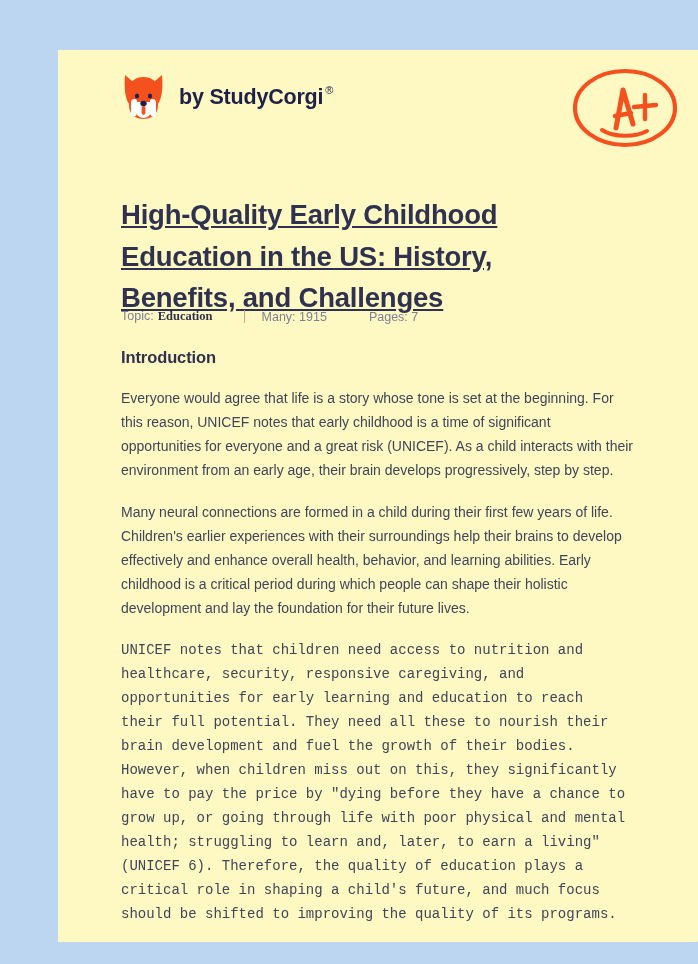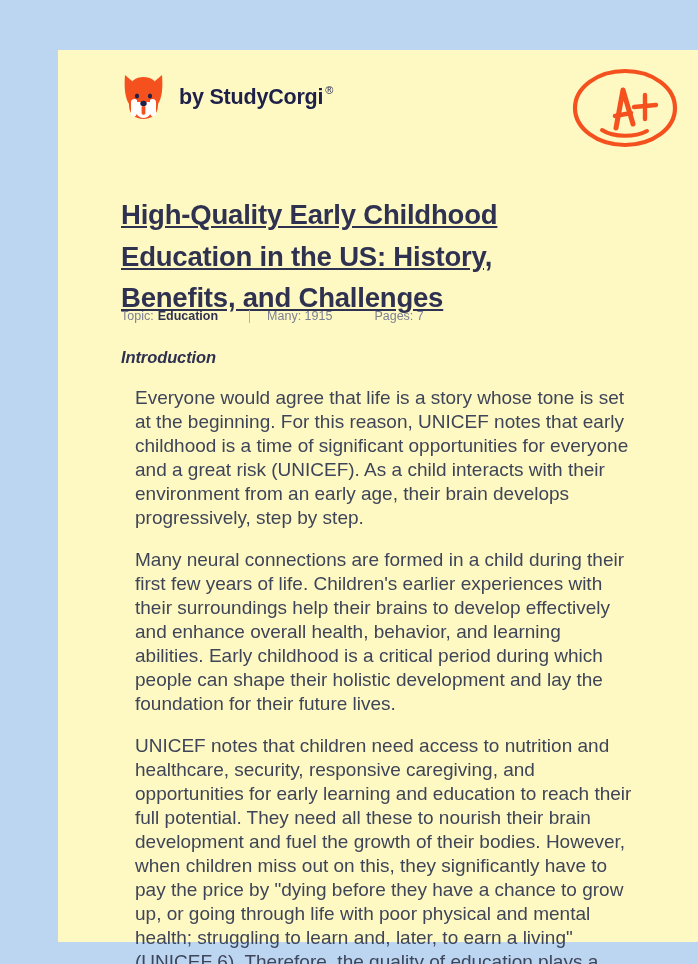--- a/index.html
+++ b/index.html
@@ -107,20 +107,21 @@
     color: #7c8093;
     display: flex;
     align-items: center;
     white-space: nowrap;
   }
   .doc-meta .label { color: #7c8093; }
   .doc-meta .value-strong {
     color: #2e3150;
     font-weight: bold;
     margin-left: 4px;
+    font-family: Liberation Serif, serif;
   }
   .doc-meta .sep {
     display: inline-block;
     width: 1px;
     height: 13px;
     background: #e8a07a;
     margin: 0 17px;
   }
   .doc-meta .pair { margin-right: 14px; }
   .doc-meta .pair:last-child { margin-right: 0; padding-left: 28px; }
@@ -133,31 +134,30 @@
     top: 298px;
     width: 512px;
   }
 
   .section-heading {
     font-size: 16.5px;
     font-weight: bold;
     color: #2e3150;
     margin: 0 0 19px 0;
     letter-spacing: -0.1px;
-    font-style: italic;
   }
 
   .para {
-    font-size: 19px;
+    font-size: 14px;
     line-height: 24px;
     color: #3f4559;
-    margin: 0 0 18px 14px;
+    margin: 0 0 18px 0;
     text-align: left;
   }
-  .para:last-child { margin-bottom: 0; }
+  .para:last-child { margin-bottom: 0; font-family: Liberation Mono, monospace; }
 </style>
 </head>
 <body>
 
 <div class="page-wrap">
 
   <div class="paper">
 
     <div class="doc-header">
 

